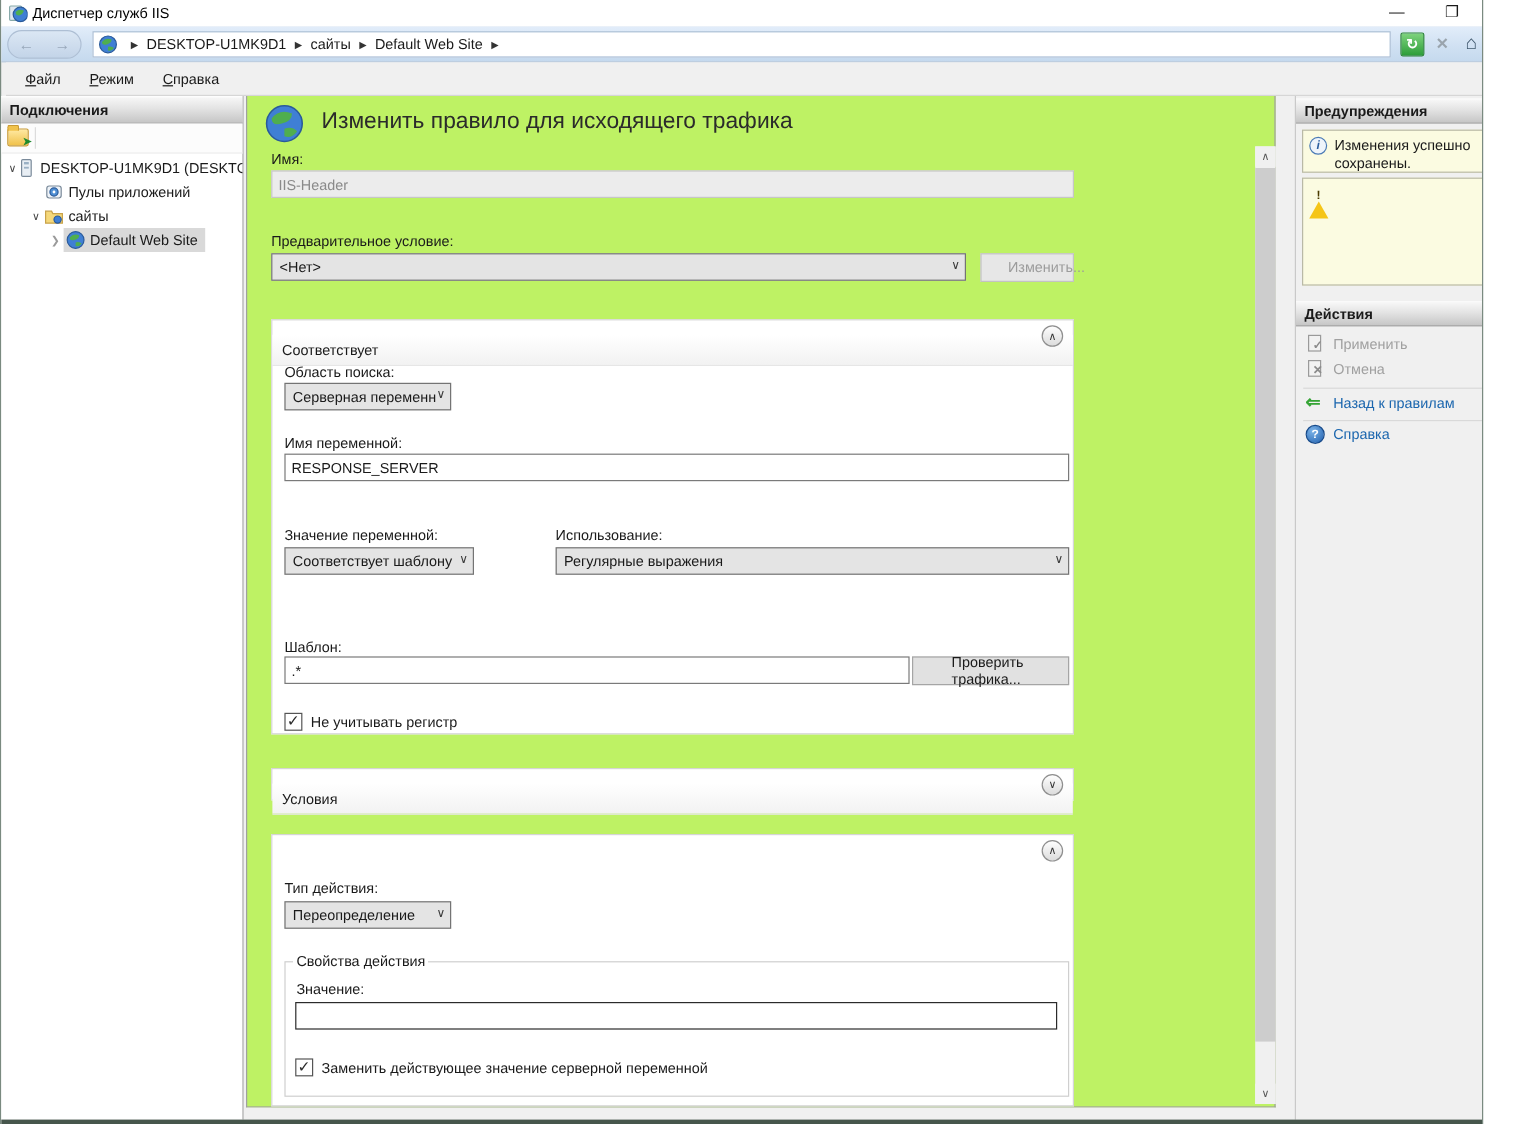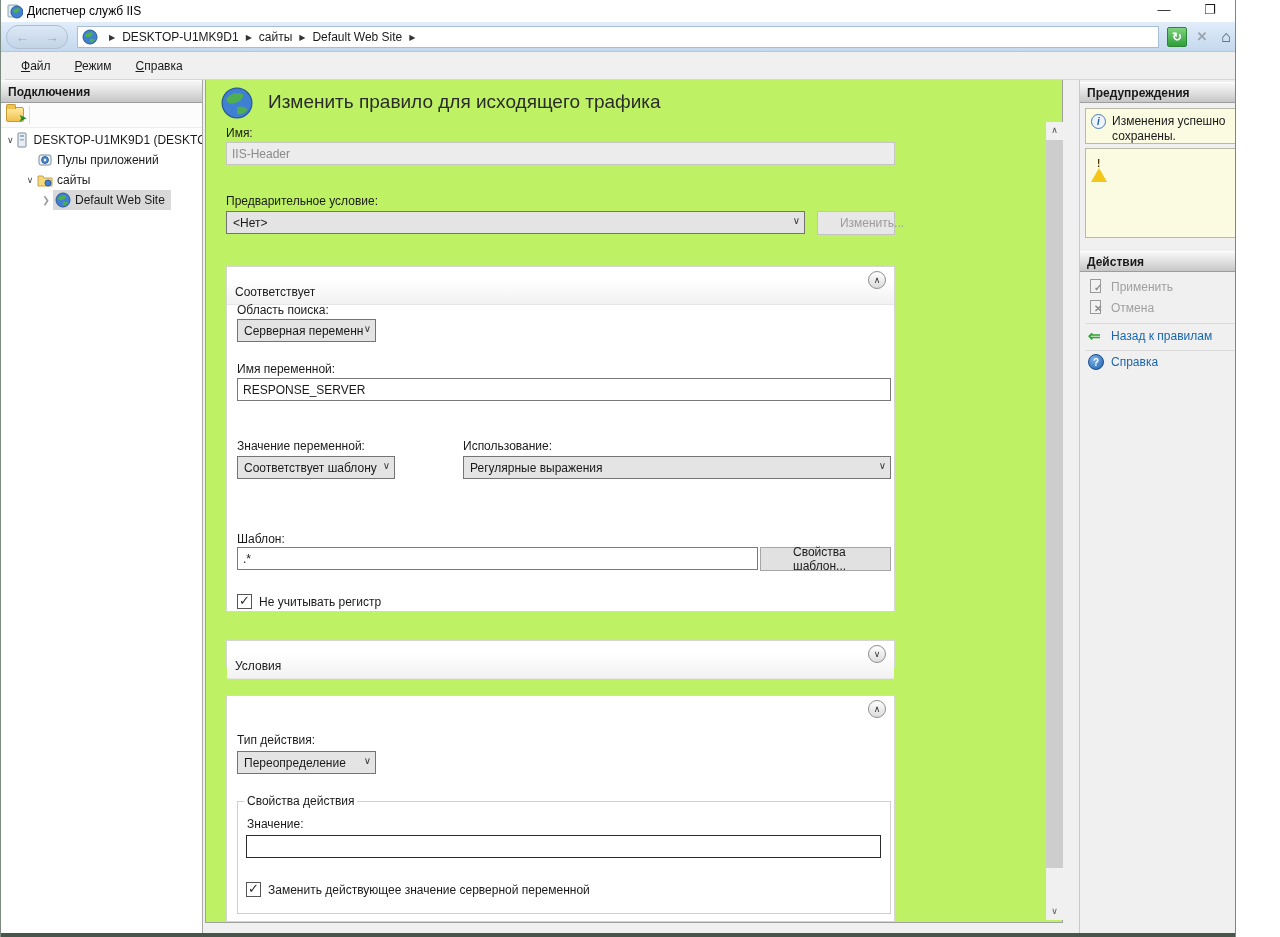--- a/index.html
+++ b/index.html
@@ -243,21 +243,21 @@
       </div>
 
       <div class="lbl" style="left:236px;top:172px">Использование:</div>
       <div class="combo" style="left:236px;top:189px;width:428px">
         <span>Регулярные выражения</span>
         <span class="dd">∨</span>
       </div>
 
       <div class="lbl" style="left:10px;top:265px">Шаблон:</div>
       <input class="tfield" style="left: 10px; top: 280px; width: 521px;" value=".*">
-      <div class="btn" style="left:533px;top:280px;width:131px">Свойства шаблон...</div>
+      <div class="btn" style="left:533px;top:280px;width:131px">Проверить трафика...</div>
 
       <div class="checkbox checked" style="left:10px;top:327px"></div>
       <div class="cb-label" style="left:32px;top:328px">Не учитывать регистр</div>
     </div>
 
     <div class="section" style="left:20px;top:560px;width:669px;height:27px">
       <div class="section-head">Условия</div>
       <div class="circ-btn">∨</div>
     </div>
 

